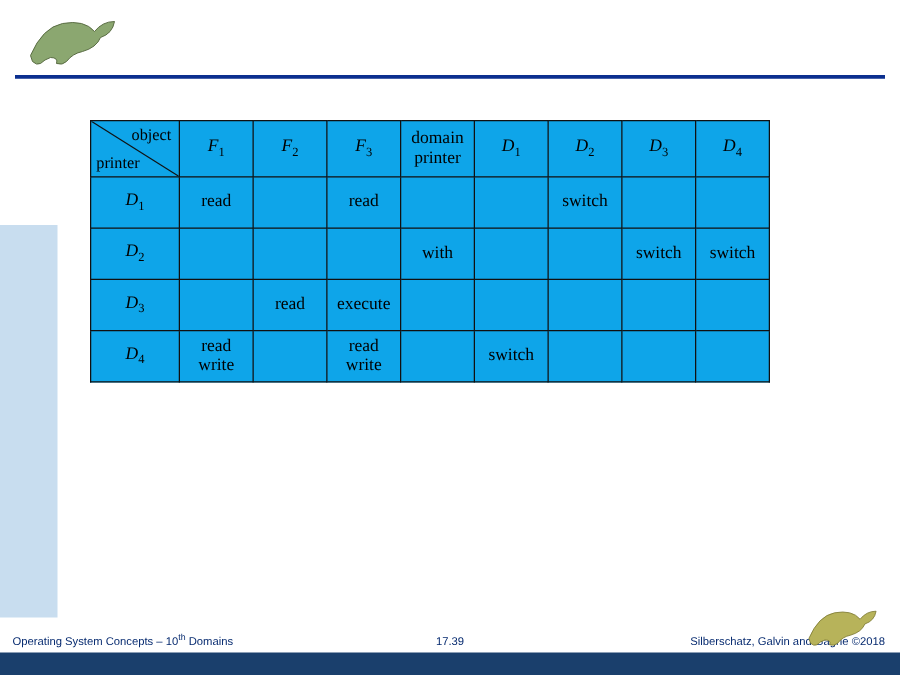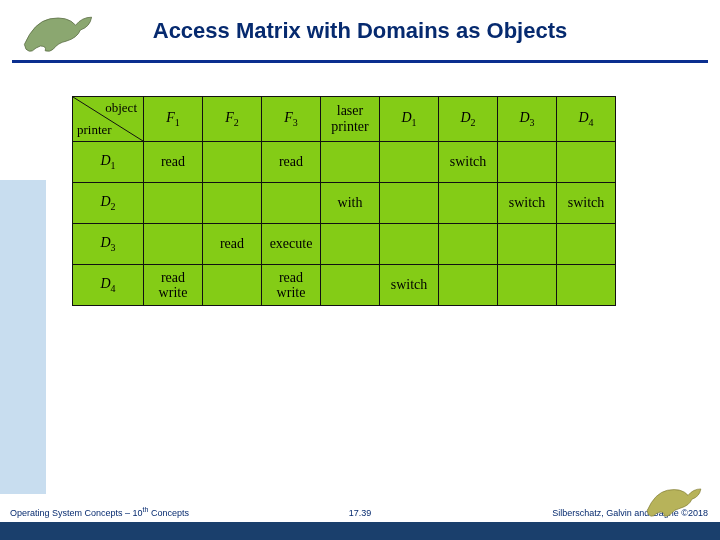--- a/index.html
+++ b/index.html
@@ -65,21 +65,21 @@
     bottom: 0;
     width: 720px;
     height: 18px;
     background: #1a3f6c;
   }
   .matrix {
     position: absolute;
     top: 96px;
     left: 72px;
     border-collapse: collapse;
-    background: #84cc16;
+    background: #0ea5e9;
   }
   .matrix td, .matrix th {
     border: 1px solid #111;
     font-family: "Times New Roman", Times, serif;
     font-size: 14px;
     text-align: center;
     vertical-align: middle;
     padding: 0;
   }
   .matrix .corner {
@@ -137,37 +137,36 @@
 
   <div class="left-bar"></div>
   <div class="bottom-bar"></div>
 
   <div class="dino-top">
     <svg viewBox="0 0 100 60">
       <path d="M8 48 Q20 20 40 16 Q62 12 72 24 Q80 14 92 14 Q90 26 78 30 Q74 40 60 44 Q50 46 44 54 Q40 58 34 56 Q36 50 28 50 Q22 52 18 56 Q14 58 10 54 Z" fill="#8ba770" stroke="#5a6d44" stroke-width="1"></path>
     </svg>
   </div>
 
-  <div class="title">Access Matrix with Domains as Objects</div>
   <div class="title-underline"></div>
 
   <table class="matrix">
     <tbody>
         <tr>
       <td class="corner">
         <svg width="70" height="44" style="position:absolute;top:0;left:0">
           <line x1="0" y1="0" x2="70" y2="44" stroke="#111" stroke-width="1"></line>
         </svg>
         <span class="diag-label-object">object</span>
         <span class="diag-label-domain">printer</span>
       </td>
       <td class="hcol"><i>F</i><span class="sub">1</span></td>
       <td class="hcol"><i>F</i><span class="sub">2</span></td>
       <td class="hcol"><i>F</i><span class="sub">3</span></td>
-      <td class="hcol wide"><span style="white-space:pre-line;display:inline-block;line-height:1.1">laser
+      <td class="hcol wide"><span style="white-space:pre-line;display:inline-block;line-height:1.1">domain
 printer</span></td>
       <td class="hcol"><i>D</i><span class="sub">1</span></td>
       <td class="hcol"><i>D</i><span class="sub">2</span></td>
       <td class="hcol"><i>D</i><span class="sub">3</span></td>
       <td class="hcol"><i>D</i><span class="sub">4</span></td>
     </tr>
     <tr>
       <td class="rowlabel"><i>D</i><span class="sub">1</span></td>
       <td class="cell">read</td>
       <td class="cell"></td>
@@ -210,21 +209,21 @@
       <td class="cell"></td>
       <td class="cell">switch</td>
       <td class="cell"></td>
       <td class="cell"></td>
       <td class="cell"></td>
     </tr>
   </tbody>
     </table>
 
   <div class="footer-left">
-    <span>Operating System Concepts – 10</span><sup>th</sup><span> Concepts</span>
+    <span>Operating System Concepts – 10</span><sup>th</sup><span> Domains</span>
   </div>
   <div class="footer-center">17.39</div>
   <div class="footer-right">Silberschatz, Galvin and Gagne ©2018</div>
 
   <div class="dino-bottom">
     <svg viewBox="0 0 100 60">
       <path d="M8 48 Q20 20 40 16 Q62 12 72 24 Q80 14 92 14 Q90 26 78 30 Q74 40 60 44 Q50 46 44 54 Q40 58 34 56 Q36 50 28 50 Q22 52 18 56 Q14 58 10 54 Z" fill="#b7b35a" stroke="#7a7630" stroke-width="1"></path>
     </svg>
   </div>
 

